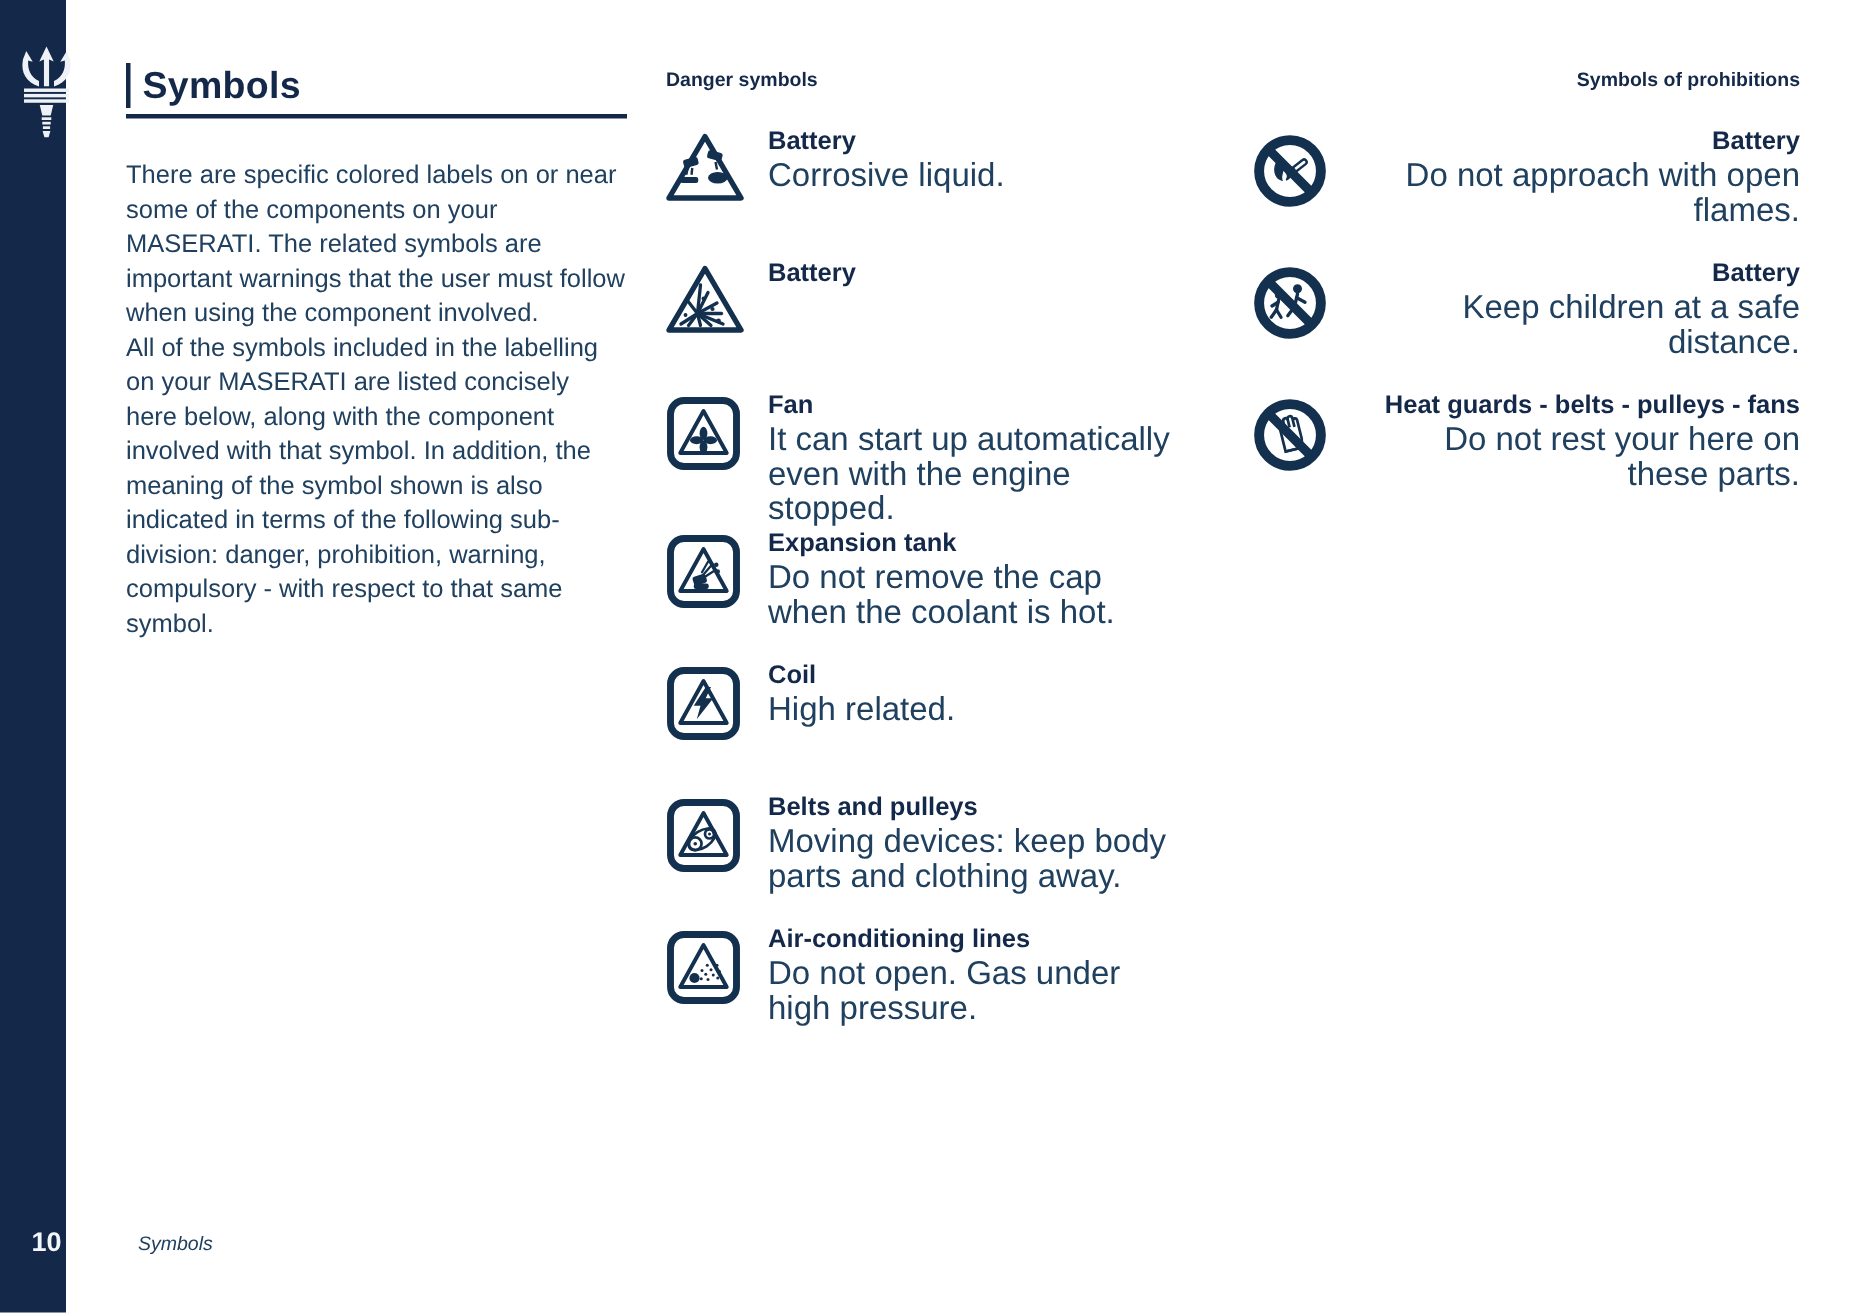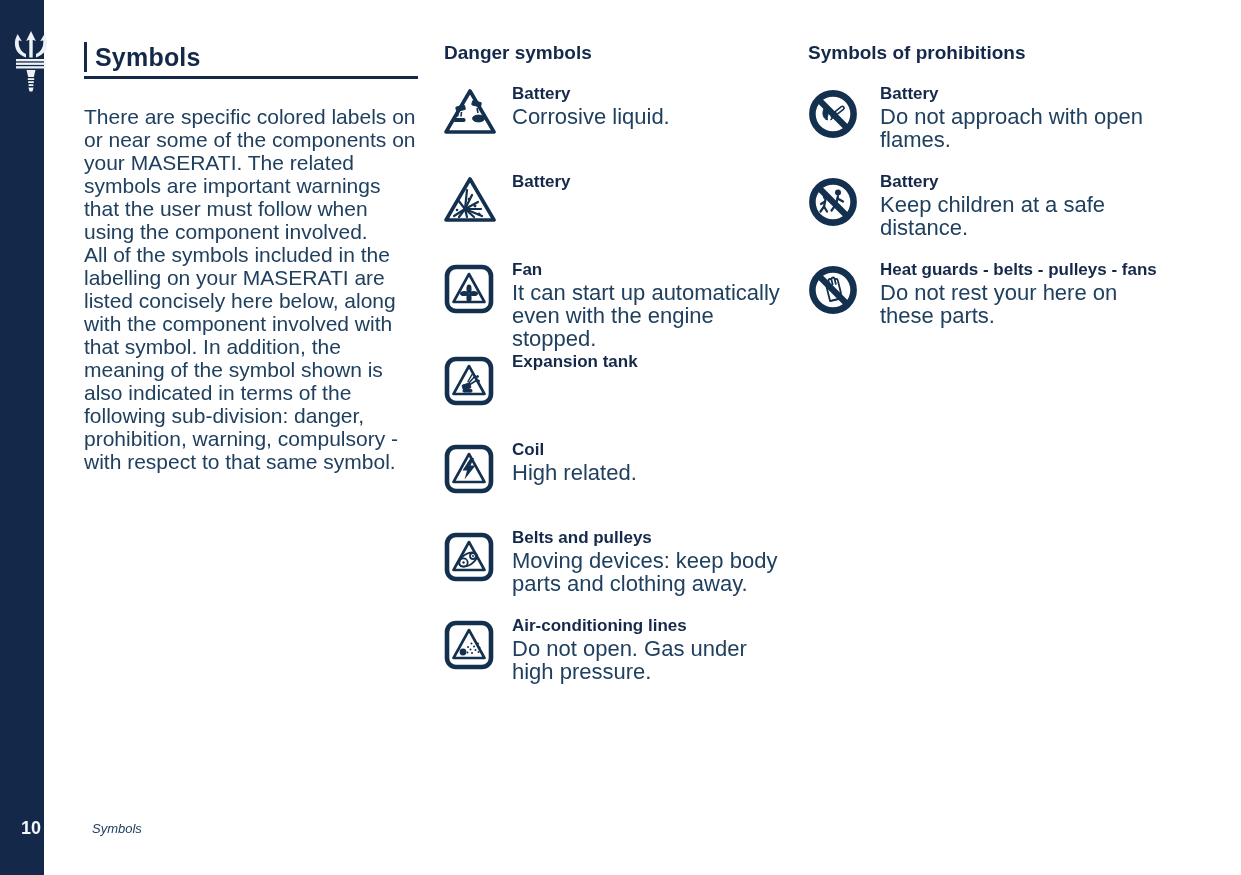--- a/index.html
+++ b/index.html
@@ -16,27 +16,27 @@
     position:absolute;top:818px;left:0;width:62px;text-align:center;
     color:#f4f7fa;font-weight:bold;font-size:18px;
   }
   
   .intro{position:absolute;left:84px;top:42px;width:334px;}
   .intro .title-box{border-bottom:3px solid #14294a;padding-bottom:4px;}
   .intro .title-box h1{
     margin:0;font-size:25px;line-height:30px;font-weight:bold;color:#14294a;
     border-left:3px solid #14294a;padding-left:8px;letter-spacing:.2px;
   }
-  .intro p{margin:0;font-size:21px;line-height:23px;color:#20405f;}
+  .intro p{margin:0;font-size:17px;line-height:23px;color:#20405f;}
   .intro p.first{margin-top:26px;}
   
   .col{position:absolute;top:42px;}
   .col.danger{left:444px;width:346px;}
-  .col.prohib{left:808px;width:365px;}
-  .col h2{margin:0 0 18px 0;font-size:19px;line-height:22px;font-weight:bold;color:#14294a;}
+  .col.prohib{left:835px;width:365px;text-align:right;}
+  .col h2{margin:0 0 18px 0;font-size:13px;line-height:22px;font-weight:bold;color:#14294a;}
   .item{display:flex;min-height:88px;align-items:flex-start;}
   .col.danger .item{gap:16px;}
   .col.prohib .item{gap:20px;}
   .icon-cell{width:52px;flex:none;padding-top:6px;}
   .col.prohib .icon-cell{padding-top:7px;}
   .item .txt{flex:1;}
   .item h3{margin:0;font-size:17px;line-height:23px;font-weight:bold;color:#14294a;}
   .item p{margin:0;font-size:22px;line-height:23px;color:#20405f;}
   
   .footer-label{position:absolute;left:92px;top:821px;font-size:13px;font-style:italic;color:#20405f;}
@@ -159,20 +159,21 @@
             <line x1="26" y1="28.5" x2="33" y2="24"></line>
             <line x1="24" y1="25.5" x2="28" y2="18.5"></line>
           </g>
           <circle cx="33.5" cy="20.5" r="1"></circle>
             <circle cx="34.5" cy="25" r="1"></circle>
         </g>
       </svg>
     </span>
     <div class="txt">
       <h3>Expansion tank</h3>
+      <p>Do not remove the cap when the coolant is hot.</p>
     </div>
   </div>
 
   <div class="item">
     <span class="icon-cell">
       <svg viewBox="0 0 50 50" width="50" height="50">
         <rect x="3" y="3" width="44" height="44" rx="9" fill="none" stroke="#14304f" stroke-width="4.6"></rect>
         <polygon points="25,10 40.5,38 9.5,38" fill="none" stroke="#14304f" stroke-width="2.6" stroke-linejoin="round"></polygon>
         <polygon points="26.5,14 18.5,26.5 23,26.5 20.5,35.5 31.5,21.5 26.5,21.5 30,14" fill="#14304f"></polygon>
       </svg>

